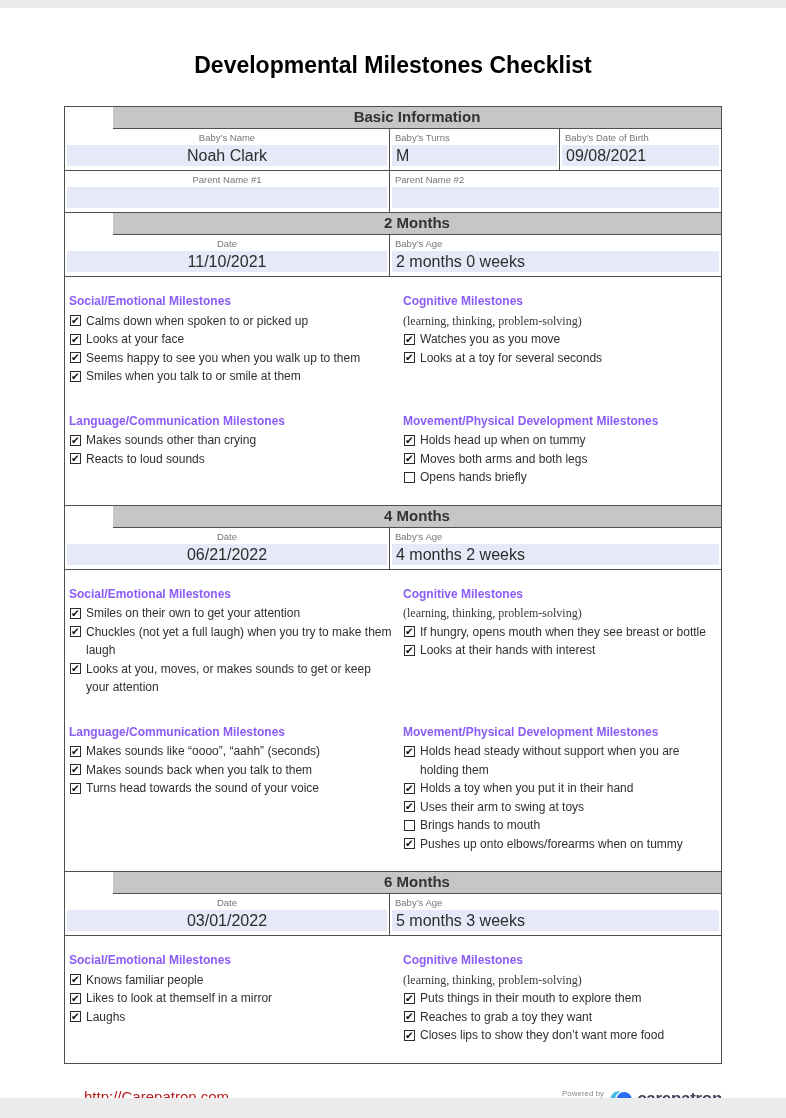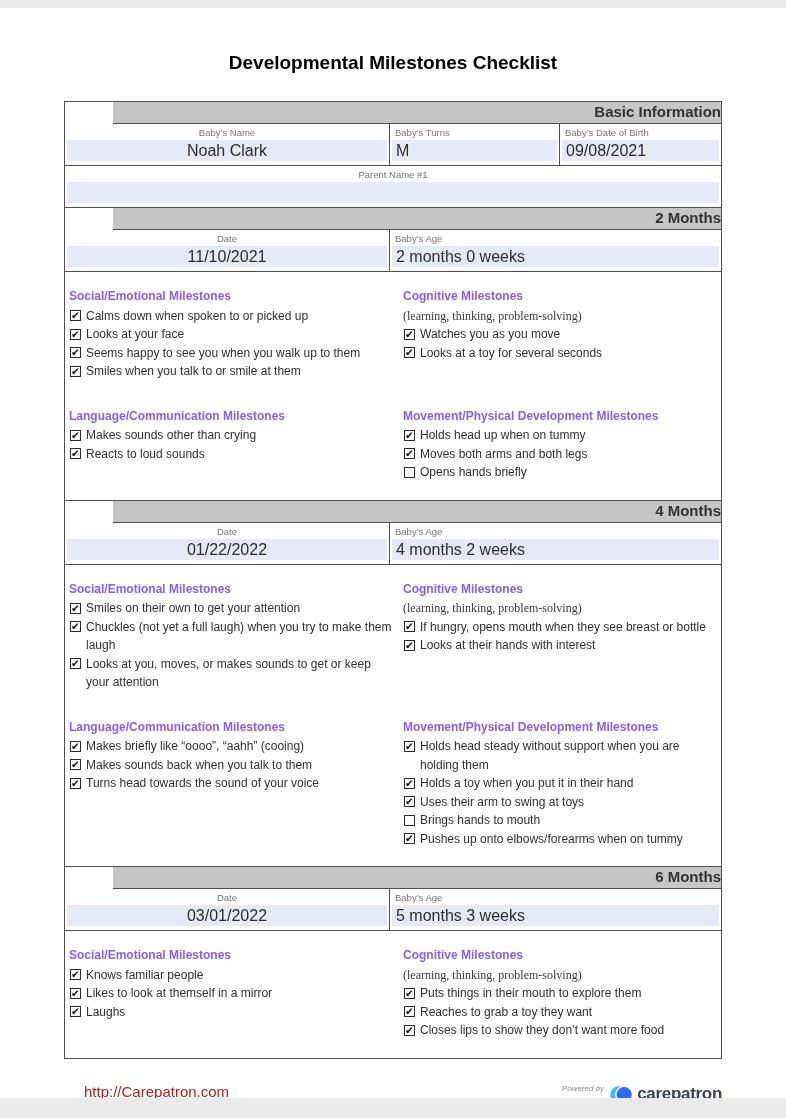--- a/index.html
+++ b/index.html
@@ -1,42 +1,42 @@
 <!DOCTYPE html>
 <html><head>
 <meta charset="utf-8">
 <style>
   * { margin:0; padding:0; box-sizing:border-box; }
   html,body { width:786px; background:#ffffff; font-family:"Liberation Sans", sans-serif; }
   .strip { width:786px; background:#ebebeb; }
   .strip.top { height:8px; }
   .strip.bottom { height:20px; }
   .page { width:786px; height:1090px; background:#ffffff; overflow:hidden; }
-  .doc-title { padding-top:44px; text-align:center; font-size:19px; font-weight:bold; color:#000; }
+  .doc-title { padding-top:44px; text-align:center; font-size:23px; font-weight:bold; color:#000; }
   .doc-table { width:658px; margin:27px 0 0 64px; border:1px solid #4f4f4f; background:#fff; }
-  .sec-header { background:#c6c6c6; text-align:right; font-weight:bold; font-size:15px; color:#323232; padding:1px 0 3px; border-bottom:1px solid #4f4f4f;margin-left:48px; }
+  .sec-header { background:#c6c6c6; text-align:center; font-weight:bold; font-size:15px; color:#323232; padding:1px 0 3px; border-bottom:1px solid #4f4f4f;margin-left:48px; }
   .field-row { display:flex; border-bottom:1px solid #4f4f4f; }
   .cell { padding:2px 2px 4px; border-right:1px solid #4f4f4f; }
   .cell:last-child { border-right:none; flex:1; }
   .w-half { width:325px; flex:none;text-align:center; }
   .w-gender { width:170px; flex:none; }
   .label { font-size:9.5px; color:#767676; padding:1px 3px 2px; }
   .value { background:#e6e9f7; min-height:21px; line-height:21px; font-size:16px; color:#2d2d2d; padding:0 4px; }
   .milestones { display:grid; grid-template-columns:334px 1fr; row-gap:26px; padding:15px 4px 18px 2px; border-bottom:1px solid #4f4f4f; }
   .doc-table > :last-child { border-bottom:none; }
   .group { padding:0 4px 0 2px; }
   .group-title { font-size:12px; font-weight:bold; color:#8b5cf6; line-height:18.5px; margin-bottom:1px; }
   .group-sub { font-size:12px; color:#3a3a3a; line-height:18.5px;font-family:Liberation Serif, serif; }
   .mi { display:flex; font-size:12px; color:#303030; line-height:18.5px; }
   .cb { flex:none; width:11px; height:11px; border:1.3px solid #2b2b2b; margin:3.5px 5px 0 1px; display:flex; align-items:center; justify-content:center; font-size:10.5px; line-height:11px; color:#101010; background:#fff; }
   .txt { flex:1; }
   .footer { width:658px; margin:24px 0 0 64px; display:flex; justify-content:space-between; align-items:flex-start; }
   .site-link { font-size:15px; color:#b91c1c; text-decoration:underline; cursor:pointer;margin-left:20px; }
   .brand { display:flex; align-items:center; }
-  .powered { font-size:8px; color:#8a8a8a; margin-right:6px; align-self:flex-start; margin-top:1px;font-style:italic; }
+  .powered { font-size:8px; color:#8a8a8a; margin-right:6px; align-self:flex-start; margin-top:1px; }
   .logo { display:inline-flex; margin-right:4px; }
   .wordmark { font-size:17px; font-weight:bold; color:#3c4257; letter-spacing:-0.3px; }
 </style>
 </head>
 <body>
 
 <div class="strip top"></div>
 
 <div class="page">
 
@@ -59,20 +59,24 @@
         <div class="label">Baby’s Date of Birth</div>
         <div class="value">09/08/2021</div>
       </div>
     </div>
 
     <div class="field-row">
       <div class="cell w-half">
         <div class="label">Parent Name #1</div>
         <div class="value"></div>
       </div>
+      <div class="cell">
+        <div class="label">Parent Name #2</div>
+        <div class="value"></div>
+      </div>
     </div>
 
   <div class="sec-header">2 Months</div>
       <div class="field-row">
         <div class="cell w-half">
           <div class="label">Date</div>
           <div class="value">11/10/2021</div>
         </div>
         <div class="cell">
           <div class="label">Baby’s Age</div>
@@ -135,21 +139,21 @@
           <div class="mi">
             <span class="cb"></span>
             <span class="txt">Opens hands briefly</span>
           </div>
         </div>
       </div>
       <div class="sec-header">4 Months</div>
       <div class="field-row">
         <div class="cell w-half">
           <div class="label">Date</div>
-          <div class="value">01/22/2022</div>
+          <div class="value">06/21/2022</div>
         </div>
         <div class="cell">
           <div class="label">Baby’s Age</div>
           <div class="value">4 months 2 weeks</div>
         </div>
       </div>
       <div class="milestones">
         <div class="group">
           <div class="group-title">Social/Emotional Milestones</div>
           <div class="mi">
@@ -174,21 +178,21 @@
           </div>
           <div class="mi">
             <span class="cb">✔</span>
             <span class="txt">Looks at their hands with interest</span>
           </div>
         </div>
         <div class="group">
           <div class="group-title">Language/Communication Milestones</div>
           <div class="mi">
             <span class="cb">✔</span>
-            <span class="txt">Makes briefly like “oooo”, “aahh” (cooing)</span>
+            <span class="txt">Makes sounds like “oooo”, “aahh” (seconds)</span>
           </div>
           <div class="mi">
             <span class="cb">✔</span>
             <span class="txt">Makes sounds back when you talk to them</span>
           </div>
           <div class="mi">
             <span class="cb">✔</span>
             <span class="txt">Turns head towards the sound of your voice</span>
           </div>
         </div>

